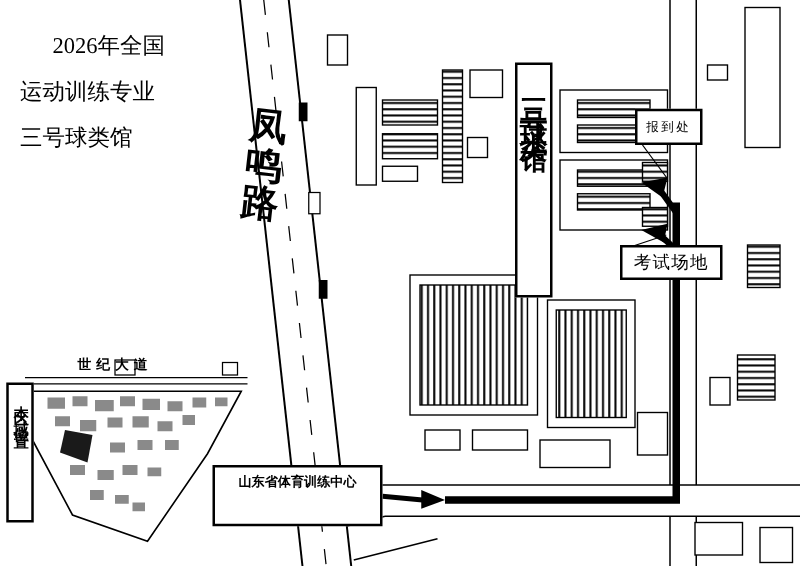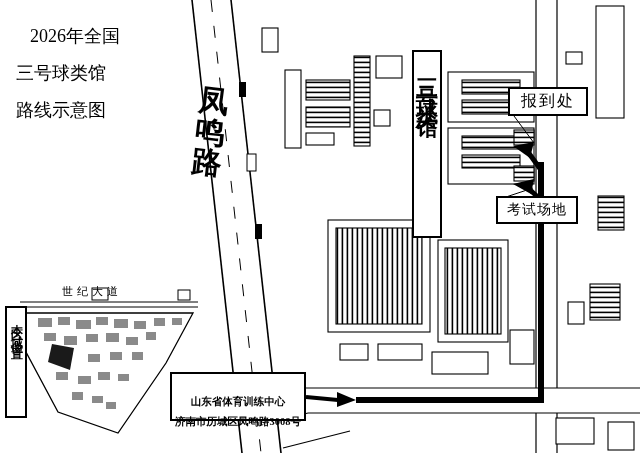--- a/index.html
+++ b/index.html
@@ -4,46 +4,46 @@
 <style>
   html,body{margin:0;padding:0;background:#fff;}
   .stage{
     position:relative;width:640px;height:453px;background:#fff;overflow:hidden;
     font-family:"Liberation Serif","DejaVu Serif",serif;color:#000;
   }
   .stage svg{position:absolute;left:0;top:0;}
   .abs{position:absolute;}
   .vtext{writing-mode:vertical-rl;text-orientation:upright;}
   .title{left:16px;top:18px;width:160px;font-size:18px;line-height:37px;}
-  .title .indent{margin-left:14px;}
+  .title .indent{margin-left:26px;}
   .road-label{
     left:197px;top:64px;font-size:30px;font-weight:bold;letter-spacing:30px;
     transform:rotate(6.5deg);transform-origin:top center;
   }
   .hall-box{
     left:412px;top:50px;width:30px;height:188px;border:2px solid #000;background:#fff;
     box-sizing:border-box;font-size:22px;font-weight:bold;letter-spacing:9px;
     line-height:26px;padding-top:10px;
   }
   .tag-box{
     border:2px solid #000;background:#fff;box-sizing:border-box;
     display:flex;align-items:center;justify-content:center;
   }
-  .reg-box{left:508px;top:87px;width:80px;height:29px;font-size:16px;letter-spacing:2px;}
+  .reg-box{left:508px;top:87px;width:54px;height:29px;font-size:10px;letter-spacing:2px;}
   .exam-box{left:496px;top:196px;width:82px;height:28px;font-size:14px;letter-spacing:1px;}
-  .avenue-label{left:62px;top:284px;font-size:11px;letter-spacing:4px;}
+  .avenue-label{left:62px;top:284px;font-size:11px;letter-spacing:4px;font-weight:bold;}
   .inset-title{
     left:5px;top:306px;width:22px;height:112px;border:2px solid #000;background:#fff;
     box-sizing:border-box;font-size:12px;font-weight:bold;letter-spacing:6px;
     line-height:17px;padding-top:6px;
   }
   .addr-box{
     left:170px;top:372px;width:136px;height:49px;border:2px solid #000;background:#fff;
     box-sizing:border-box;font-size:10.5px;font-weight:bold;text-align:center;
-    line-height:20px;padding-top:18px;white-space:nowrap;
+    line-height:20px;padding-top:3px;white-space:nowrap;
   }
 </style>
 </head>
 <body>
 
 <div class="stage">
 
   <svg width="640" height="453" viewBox="0 0 640 453">
     <defs>
       <pattern id="hs" width="7" height="5" patternUnits="userSpaceOnUse">
@@ -165,34 +165,33 @@
         <rect x="72" y="392" width="11" height="8"></rect>
         <rect x="92" y="396" width="11" height="7"></rect>
         <rect x="106" y="402" width="10" height="7"></rect>
       </g>
       <polygon points="52,344 74,348 70,370 48,362" fill="#1a1a1a"></polygon>
     </g>
   </svg>
 
   <div class="abs title">
     <div class="indent">2026年全国</div>
+    <div>运动训练专业</div>
     <div>三号球类馆</div>
-    <div>路线示意图</div>
   </div>
 
   <div class="abs road-label vtext">凤鸣路</div>
 
   <div class="abs hall-box vtext">三号球类馆</div>
 
   <div class="abs tag-box reg-box">报到处</div>
 
   <div class="abs tag-box exam-box">考试场地</div>
 
   <div class="abs avenue-label">世纪大道</div>
 
   <div class="abs inset-title vtext">本区域位置</div>
 
   <div class="abs addr-box">
     <div>山东省体育训练中心</div>
-    <div>济南市历城区凤鸣路3008号</div>
   </div>
 
 </div>
 
 </body></html>

